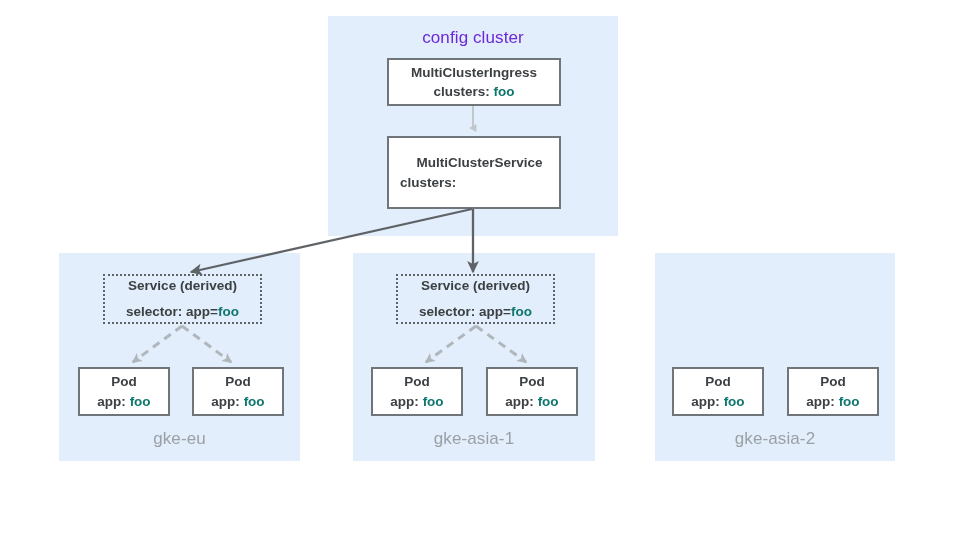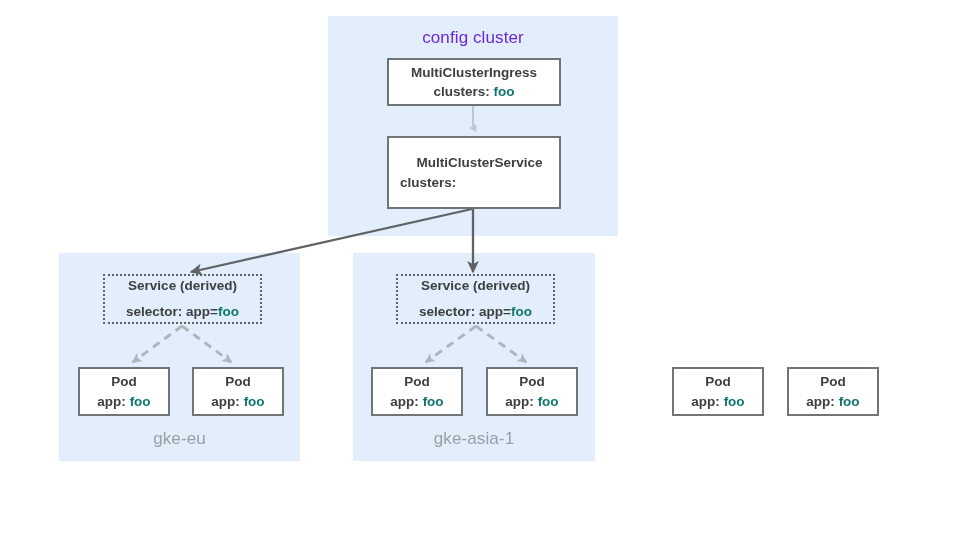--- a/index.html
+++ b/index.html
@@ -178,20 +178,23 @@
 
   <div class="pod" id="pod-a1-1">
     <div class="ln">Pod</div>
     <div class="ln"><span>app:</span> <span class="val">foo</span></div>
   </div>
   <div class="pod" id="pod-a1-2">
     <div class="ln">Pod</div>
     <div class="ln"><span>app:</span> <span class="val">foo</span></div>
   </div>
 
+  <div class="panel" id="panel-gke-a2">
+    <div class="panel-title-bottom">gke-asia-2</div>
+  </div>
 
   <div class="pod" id="pod-a2-1">
     <div class="ln">Pod</div>
     <div class="ln"><span>app:</span> <span class="val">foo</span></div>
   </div>
   <div class="pod" id="pod-a2-2">
     <div class="ln">Pod</div>
     <div class="ln"><span>app:</span> <span class="val">foo</span></div>
   </div>
 

